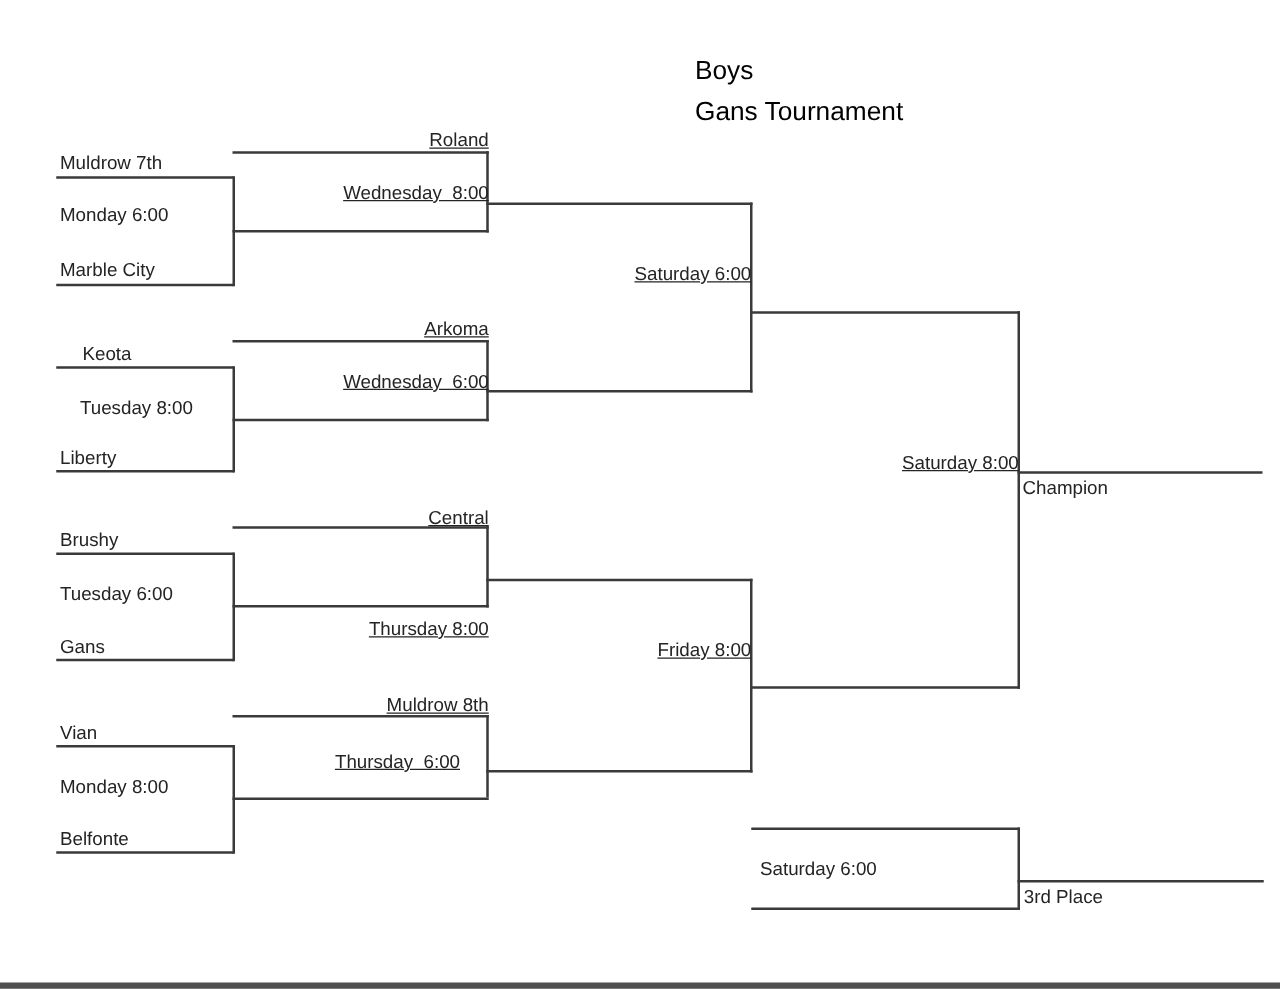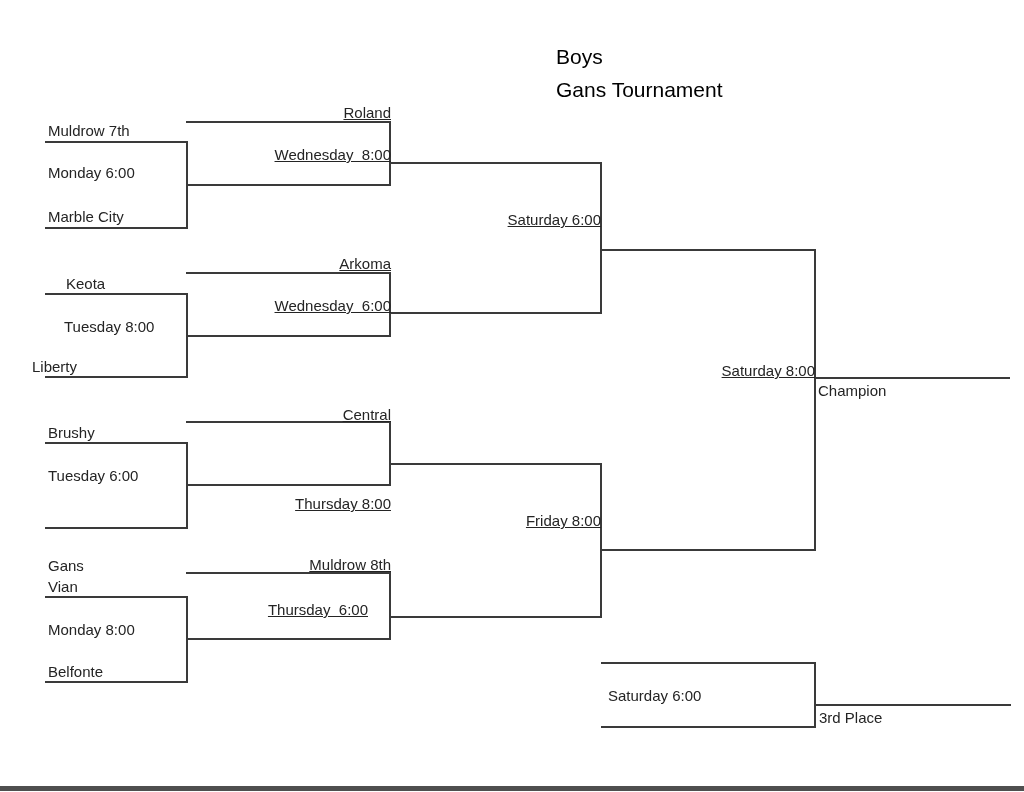--- a/index.html
+++ b/index.html
@@ -40,39 +40,39 @@
   <div class="hl" style="left:389px;top:162px;width:213px;"></div>
   <div class="lbl lbl-c" style="left:187px;top:104px;width:204px;">Roland</div>
   <div class="lbl lbl-c" style="left:187px;top:146px;width:204px;">Wednesday  8:00</div>
 
   <div class="hl" style="left:45px;top:293px;width:142px;"></div>
   <div class="hl" style="left:45px;top:376px;width:142px;"></div>
   <div class="vl" style="left:186px;top:293px;height:85px;"></div>
   <div class="hl" style="left:186px;top:335px;width:205px;"></div>
   <div class="lbl" style="left:66px;top:275px;">Keota</div>
   <div class="lbl" style="left:64px;top:318px;">Tuesday 8:00</div>
-  <div class="lbl" style="left:32px;top:358px;text-align:center;">Liberty</div>
+  <div class="lbl" style="left:48px;top:358px;text-align:center;">Liberty</div>
 
   <div class="hl" style="left:186px;top:272px;width:205px;"></div>
   <div class="vl" style="left:389px;top:272px;height:65px;"></div>
   <div class="hl" style="left:389px;top:312px;width:213px;"></div>
   <div class="lbl lbl-c" style="left:187px;top:255px;width:204px;">Arkoma</div>
   <div class="lbl lbl-c" style="left:187px;top:297px;width:204px;">Wednesday  6:00</div>
 
   <div class="vl" style="left:600px;top:162px;height:152px;"></div>
   <div class="hl" style="left:600px;top:249px;width:216px;"></div>
   <div class="lbl lbl-c" style="left:390px;top:211px;width:211px;">Saturday 6:00</div>
 
   <div class="hl" style="left:45px;top:442px;width:142px;"></div>
   <div class="hl" style="left:45px;top:527px;width:142px;"></div>
   <div class="vl" style="left:186px;top:442px;height:87px;"></div>
   <div class="hl" style="left:186px;top:484px;width:205px;"></div>
   <div class="lbl" style="left:48px;top:424px;">Brushy</div>
   <div class="lbl" style="left:48px;top:467px;">Tuesday 6:00</div>
-  <div class="lbl" style="left:48px;top:509px;margin-top:48px;">Gans</div>
+  <div class="lbl" style="left:48px;top:509px;">Gans</div>
 
   <div class="hl" style="left:186px;top:421px;width:205px;"></div>
   <div class="vl" style="left:389px;top:421px;height:65px;"></div>
   <div class="hl" style="left:389px;top:463px;width:213px;"></div>
   <div class="lbl lbl-c" style="left:187px;top:406px;width:204px;">Central</div>
   <div class="lbl lbl-c" style="left:187px;top:447px;width:204px;margin-top:48px;">Thursday 8:00</div>
 
   <div class="hl" style="left:45px;top:596px;width:142px;"></div>
   <div class="hl" style="left:45px;top:681px;width:142px;"></div>
   <div class="vl" style="left:186px;top:596px;height:87px;"></div>

